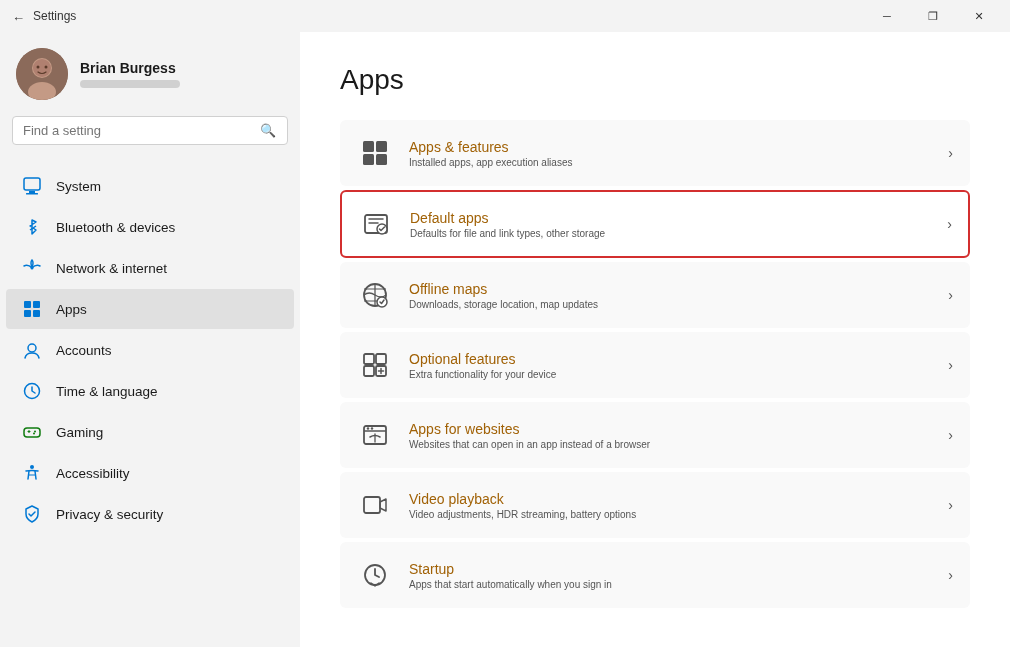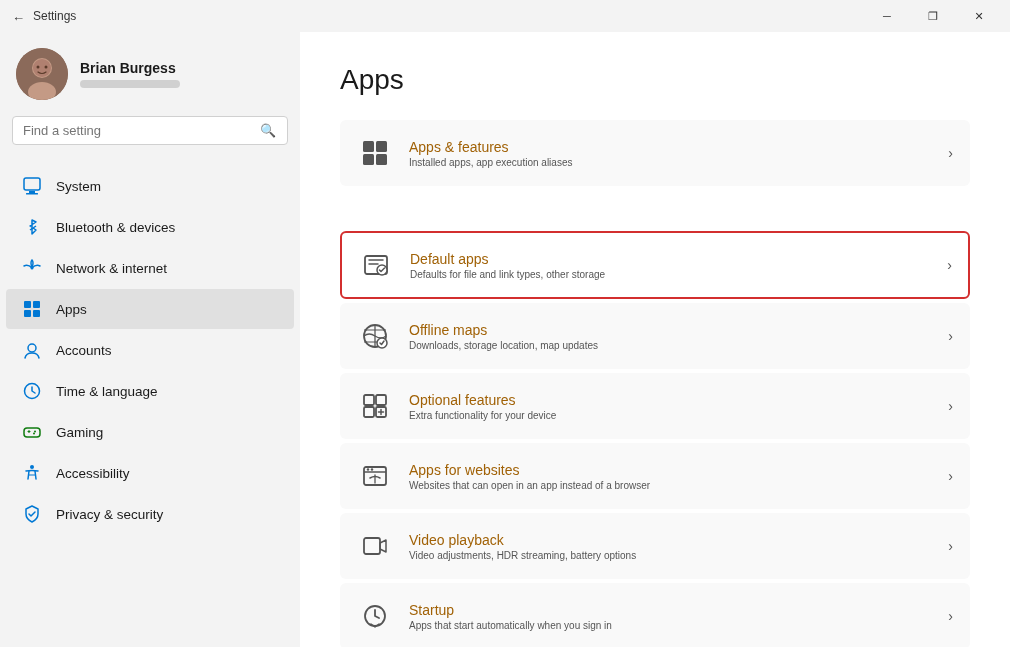--- a/index.html
+++ b/index.html
@@ -165,21 +165,20 @@
       background: #f9f9f9;
       border-radius: 6px;
       cursor: pointer;
       border: 1px solid transparent;
       transition: background 0.1s;
       gap: 16px;
     }
     .settings-item.highlighted {
       border: 2px solid #d32f2f;
       background: #fff;
-      margin-top: 41px;
     }
     .item-icon {
       width: 36px;
       height: 36px;
       flex-shrink: 0;
       display: flex;
       align-items: center;
       justify-content: center;
       color: #555;
     }

